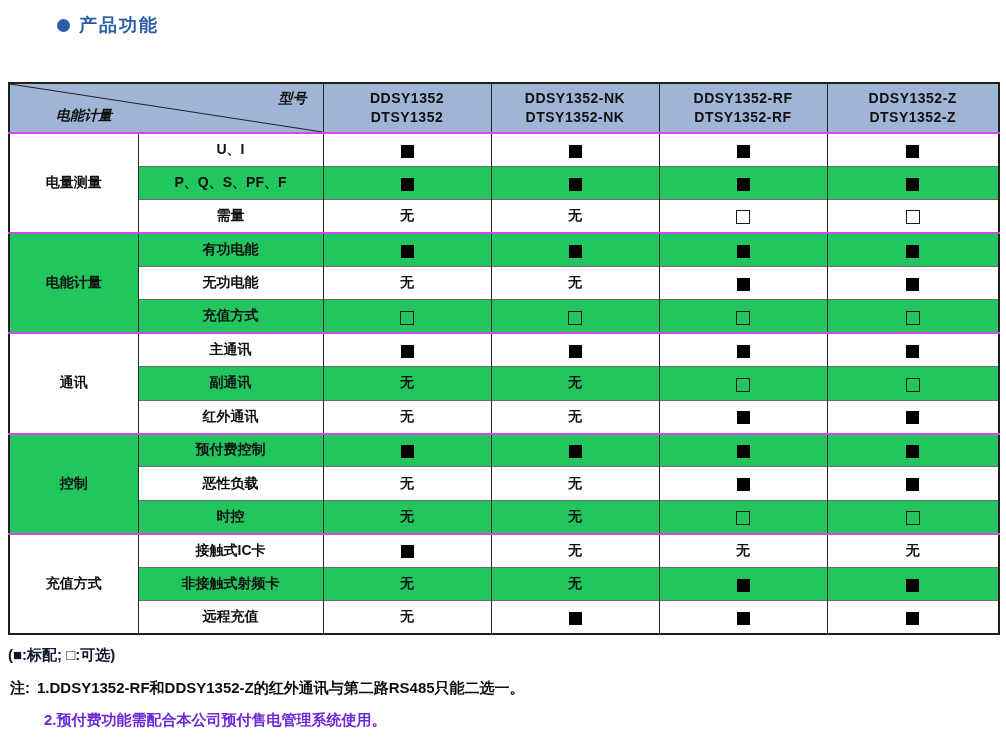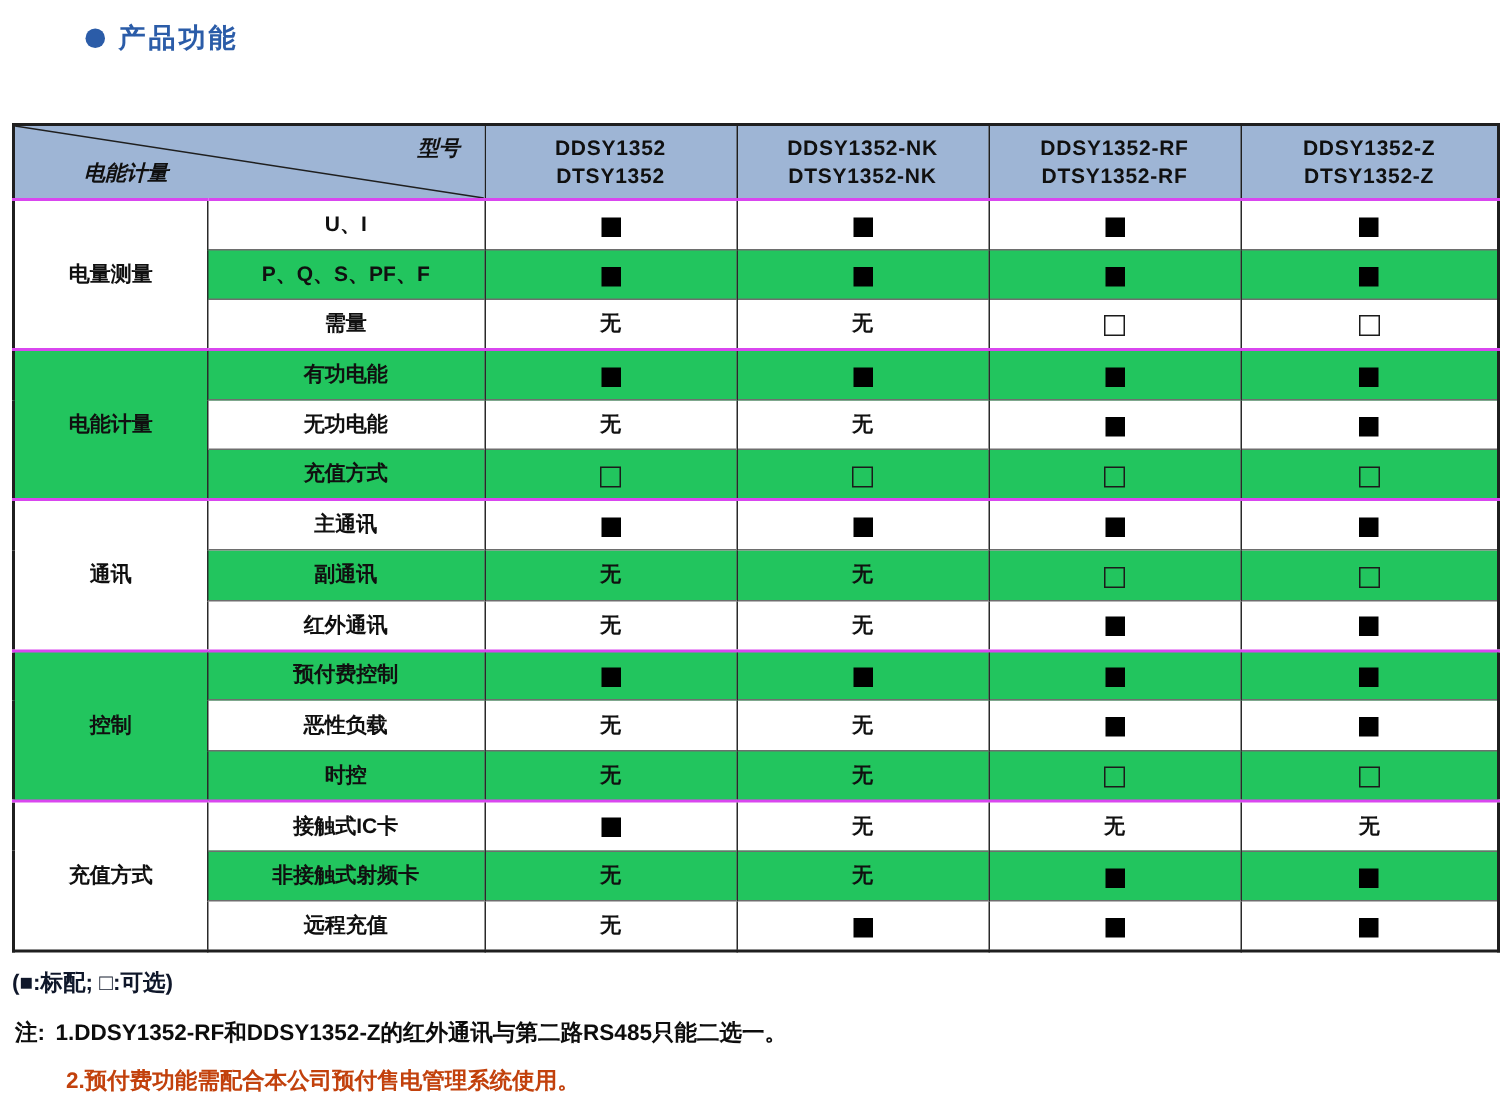--- a/index.html
+++ b/index.html
@@ -30,21 +30,21 @@
   .corner-bl { position:absolute; left:46px; bottom:7px; }
 
   
   .sym-filled { display:inline-block; width:13px; height:13px; background:#000; vertical-align:middle; }
   .sym-open { display:inline-block; width:14px; height:14px; border:1.5px solid #1b1b1b; background:transparent; vertical-align:middle; }
 
   
   .legend { position:absolute; left:8px; top:646px; font-size:15px; font-weight:bold; color:#0f172a; }
   .note-line1 { position:absolute; left:10px; top:679px; font-size:15px; font-weight:bold; color:#0d0d0d; }
   .note-line1 .note-item { margin-left:7px; }
-  .note-line2 { position:absolute; left:44px; top:711px; font-size:15px; font-weight:bold; color:#c2410c; }
+  .note-line2 { position:absolute; left:44px; top:711px; font-size:15px; font-weight:bold; color:#6d28d9; }
 </style>
 </head>
 <body>
 
 <div class="page">
 
   <div class="title-row">
     <span class="bullet"></span>
     <span class="title-text">产品功能</span>
   </div>

